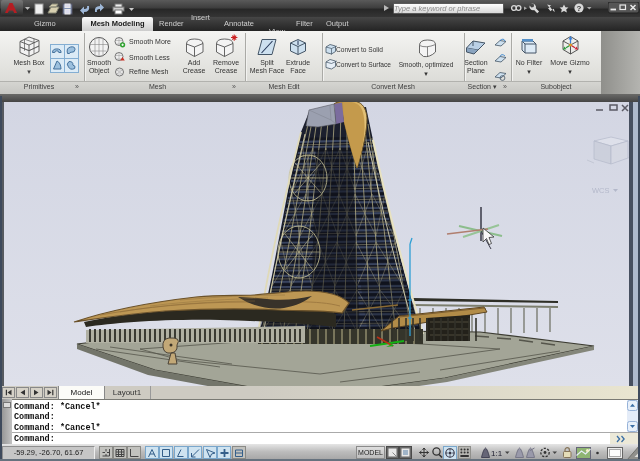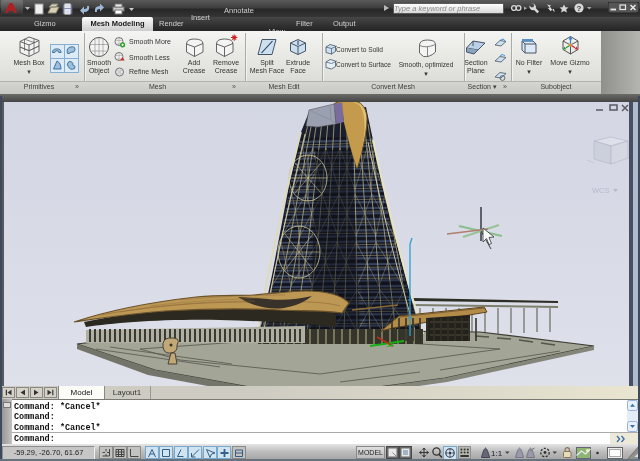--- a/index.html
+++ b/index.html
@@ -56,24 +56,24 @@
  <path d="M2.5 7.5 h5.5" stroke="#e8e8e8" stroke-width="1.8"></path>
  <rect x="12" y="3" width="5.5" height="4.5" fill="none" stroke="#e8e8e8" stroke-width="1.2"></rect>
  <path d="M22.5 3 l5 5 m0 -5 l-5 5" stroke="#e8e8e8" stroke-width="1.5"></path>
 </svg>
 
 <div class="abs" style="left:0;top:17px;width:640px;height:14px;background:linear-gradient(#464646,#242424)"></div>
 <div class="abs tab" style="left:34px;top:17px">Gizmo</div>
 <div class="abs" style="left:82px;top:17px;width:71px;height:14px;background:linear-gradient(#fbfbfb,#cccccc);border-radius:2px 2px 0 0;color:#1a1a1a;font-size:7.5px;font-weight:bold;text-align:center;line-height:14px">Mesh Modeling</div>
 <div class="abs tab" style="left:159px;top:17px">Render</div>
 <div class="abs tab" style="left:191px;top:11px">Insert</div>
-<div class="abs tab" style="left:224px;top:4px">Annotate</div>
+<div class="abs tab" style="left:224px;top:17px">Annotate</div>
 <div class="abs tab" style="left:269px;top:25px">View</div>
 <div class="abs tab" style="left:296px;top:17px">Filter</div>
-<div class="abs tab" style="left:333px;top:17px">Output</div>
+<div class="abs tab" style="left:326px;top:17px">Output</div>
 
 <div class="abs" style="left:0;top:31px;width:601px;height:63px;background:linear-gradient(#f4f4f2 0%,#e2e2de 60%,#d6d6d2 100%)"></div>
 <div class="abs" style="left:601px;top:31px;width:39px;height:63px;background:linear-gradient(90deg,#8f8f8b,#b4b4b0)"></div>
 <div class="abs" style="left:0;top:81px;width:601px;height:13px;background:linear-gradient(#d5d5d1,#c7c7c3);border-top:1px solid #b2b2ae;box-sizing:border-box"></div>
 <div class="abs" style="left:0;top:94px;width:640px;height:8px;background:linear-gradient(#6a6a68,#454545)"></div>
 <div class="abs plabel" style="left:4px;top:83px;width:70px">Primitives</div>
 <div class="abs plabel" style="left:73px;top:83px;width:8px;color:#555">»</div>
 <div class="abs plabel" style="left:86px;top:83px;width:143px">Mesh</div>
 <div class="abs plabel" style="left:230px;top:83px;width:8px;color:#555">»</div>
 <div class="abs plabel" style="left:246px;top:83px;width:76px">Mesh Edit</div>

